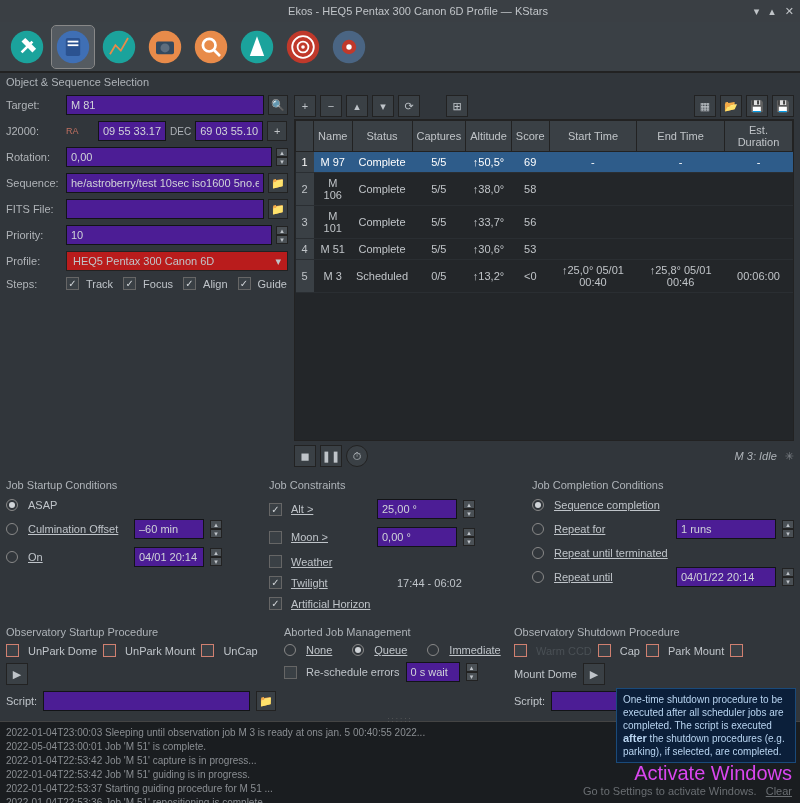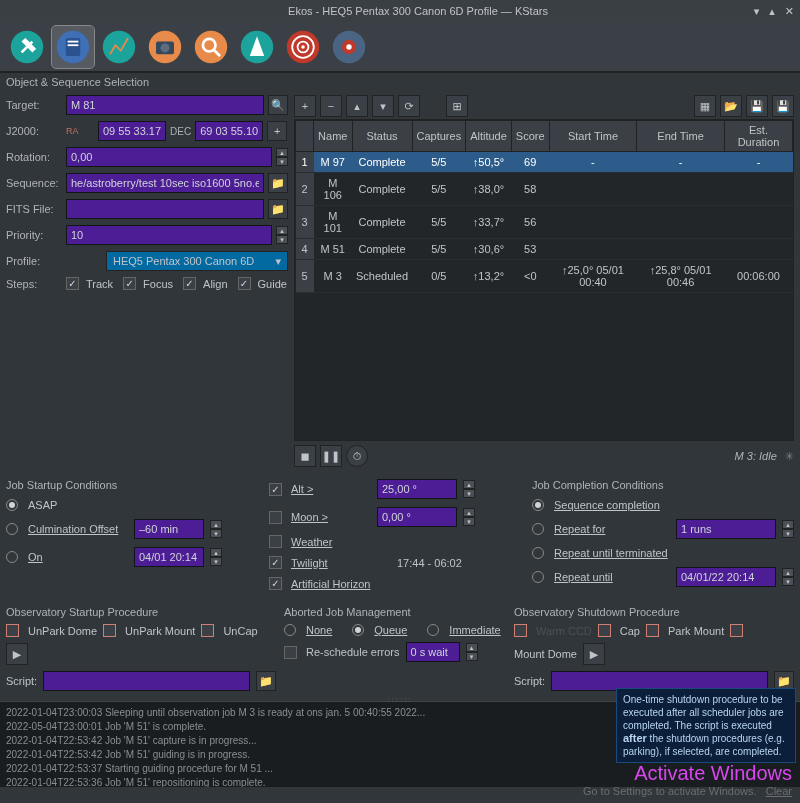--- a/index.html
+++ b/index.html
@@ -10,21 +10,21 @@
 .ticon { width: 42px; height: 42px; border-radius: 21px; display: flex; align-items: center; justify-content: center; }
 .ticon.active { outline: 1px solid #888; background: #555b61; border-radius: 4px; padding: 2px; }
 .ticon svg { width: 36px; height: 36px; }
 .section-title { background: #31363b; padding: 3px 6px; color: #aeb3b8; border-top: 1px solid #222; }
 .form-area { display: flex; padding: 4px 6px; gap: 6px; }
 .left-form { width: 282px; display: flex; flex-direction: column; gap: 6px; }
 .row { display: flex; align-items: center; gap: 4px; }
 .lbl { width: 56px; color: #b0b4b8; }
 input[type=text], .inp { background: #4c1d95; border: 1px solid #121417; color: #d0d4d8; padding: 2px 4px; height: 20px; }
 .btn-sm { width: 20px; height: 20px; background: #3a4045; border: 1px solid #222; color: #c0c4c8; display: flex; align-items: center; justify-content: center; cursor: pointer; }
-.select { background: #0369a1; border: 1px solid #222; color: #c0c4c8; padding: 2px 6px; height: 20px; display: flex; justify-content: space-between; align-items: center; margin-left: 40px; }
+.select { background: #b91c1c; border: 1px solid #222; color: #c0c4c8; padding: 2px 6px; height: 20px; display: flex; justify-content: space-between; align-items: center; }
 .chk { width: 13px; height: 13px; border: 1px solid #666; background: #3a4045; display: inline-flex; align-items: center; justify-content: center; margin-right: 3px; }
 .chk.on::after { content: "✓"; color: #d0d4d8; font-size: 10px; }
 .chk.red { border-color: #d08070; }
 .right-table { flex: 1; display: flex; flex-direction: column; }
 .tbl-toolbar { display: flex; gap: 4px; margin-bottom: 2px; align-items: center; }
 .tbl-btn { width: 22px; height: 22px; background: #3a4045; border: 1px solid #222; display: flex; align-items: center; justify-content: center; cursor: pointer; }
 .spacer { flex: 1; }
 table { border-collapse: collapse; width: 100%; background: #232629; }
 th { background: #3a4045; color: #c0c4c8; font-weight: normal; padding: 3px 4px; border: 1px solid #222; text-align: center; }
 td { padding: 4px; border-bottom: 1px solid #2a2e32; text-align: center; color: #c0c4c8; }
@@ -305,20 +305,21 @@
         <span style="text-decoration:underline;width:100px">On</span>
       <input class="inp" style="width: 70px;" value="04/01 20:14">
         <div class="spin">
           <div>▴</div>
           <div>▾</div>
         </div>
       </div>
   </div>
 
   <div class="cond-col">
+    <h4>Job Constraints</h4>
     <div class="cond-row">
         <span class="chk on"></span>
         <span style="width:80px;text-decoration:underline">Alt &gt;</span>
       <input class="inp" style="width: 80px;" value="25,00 °">
         <div class="spin">
           <div>▴</div>
           <div>▾</div>
         </div>
       </div>
     <div class="cond-row">

